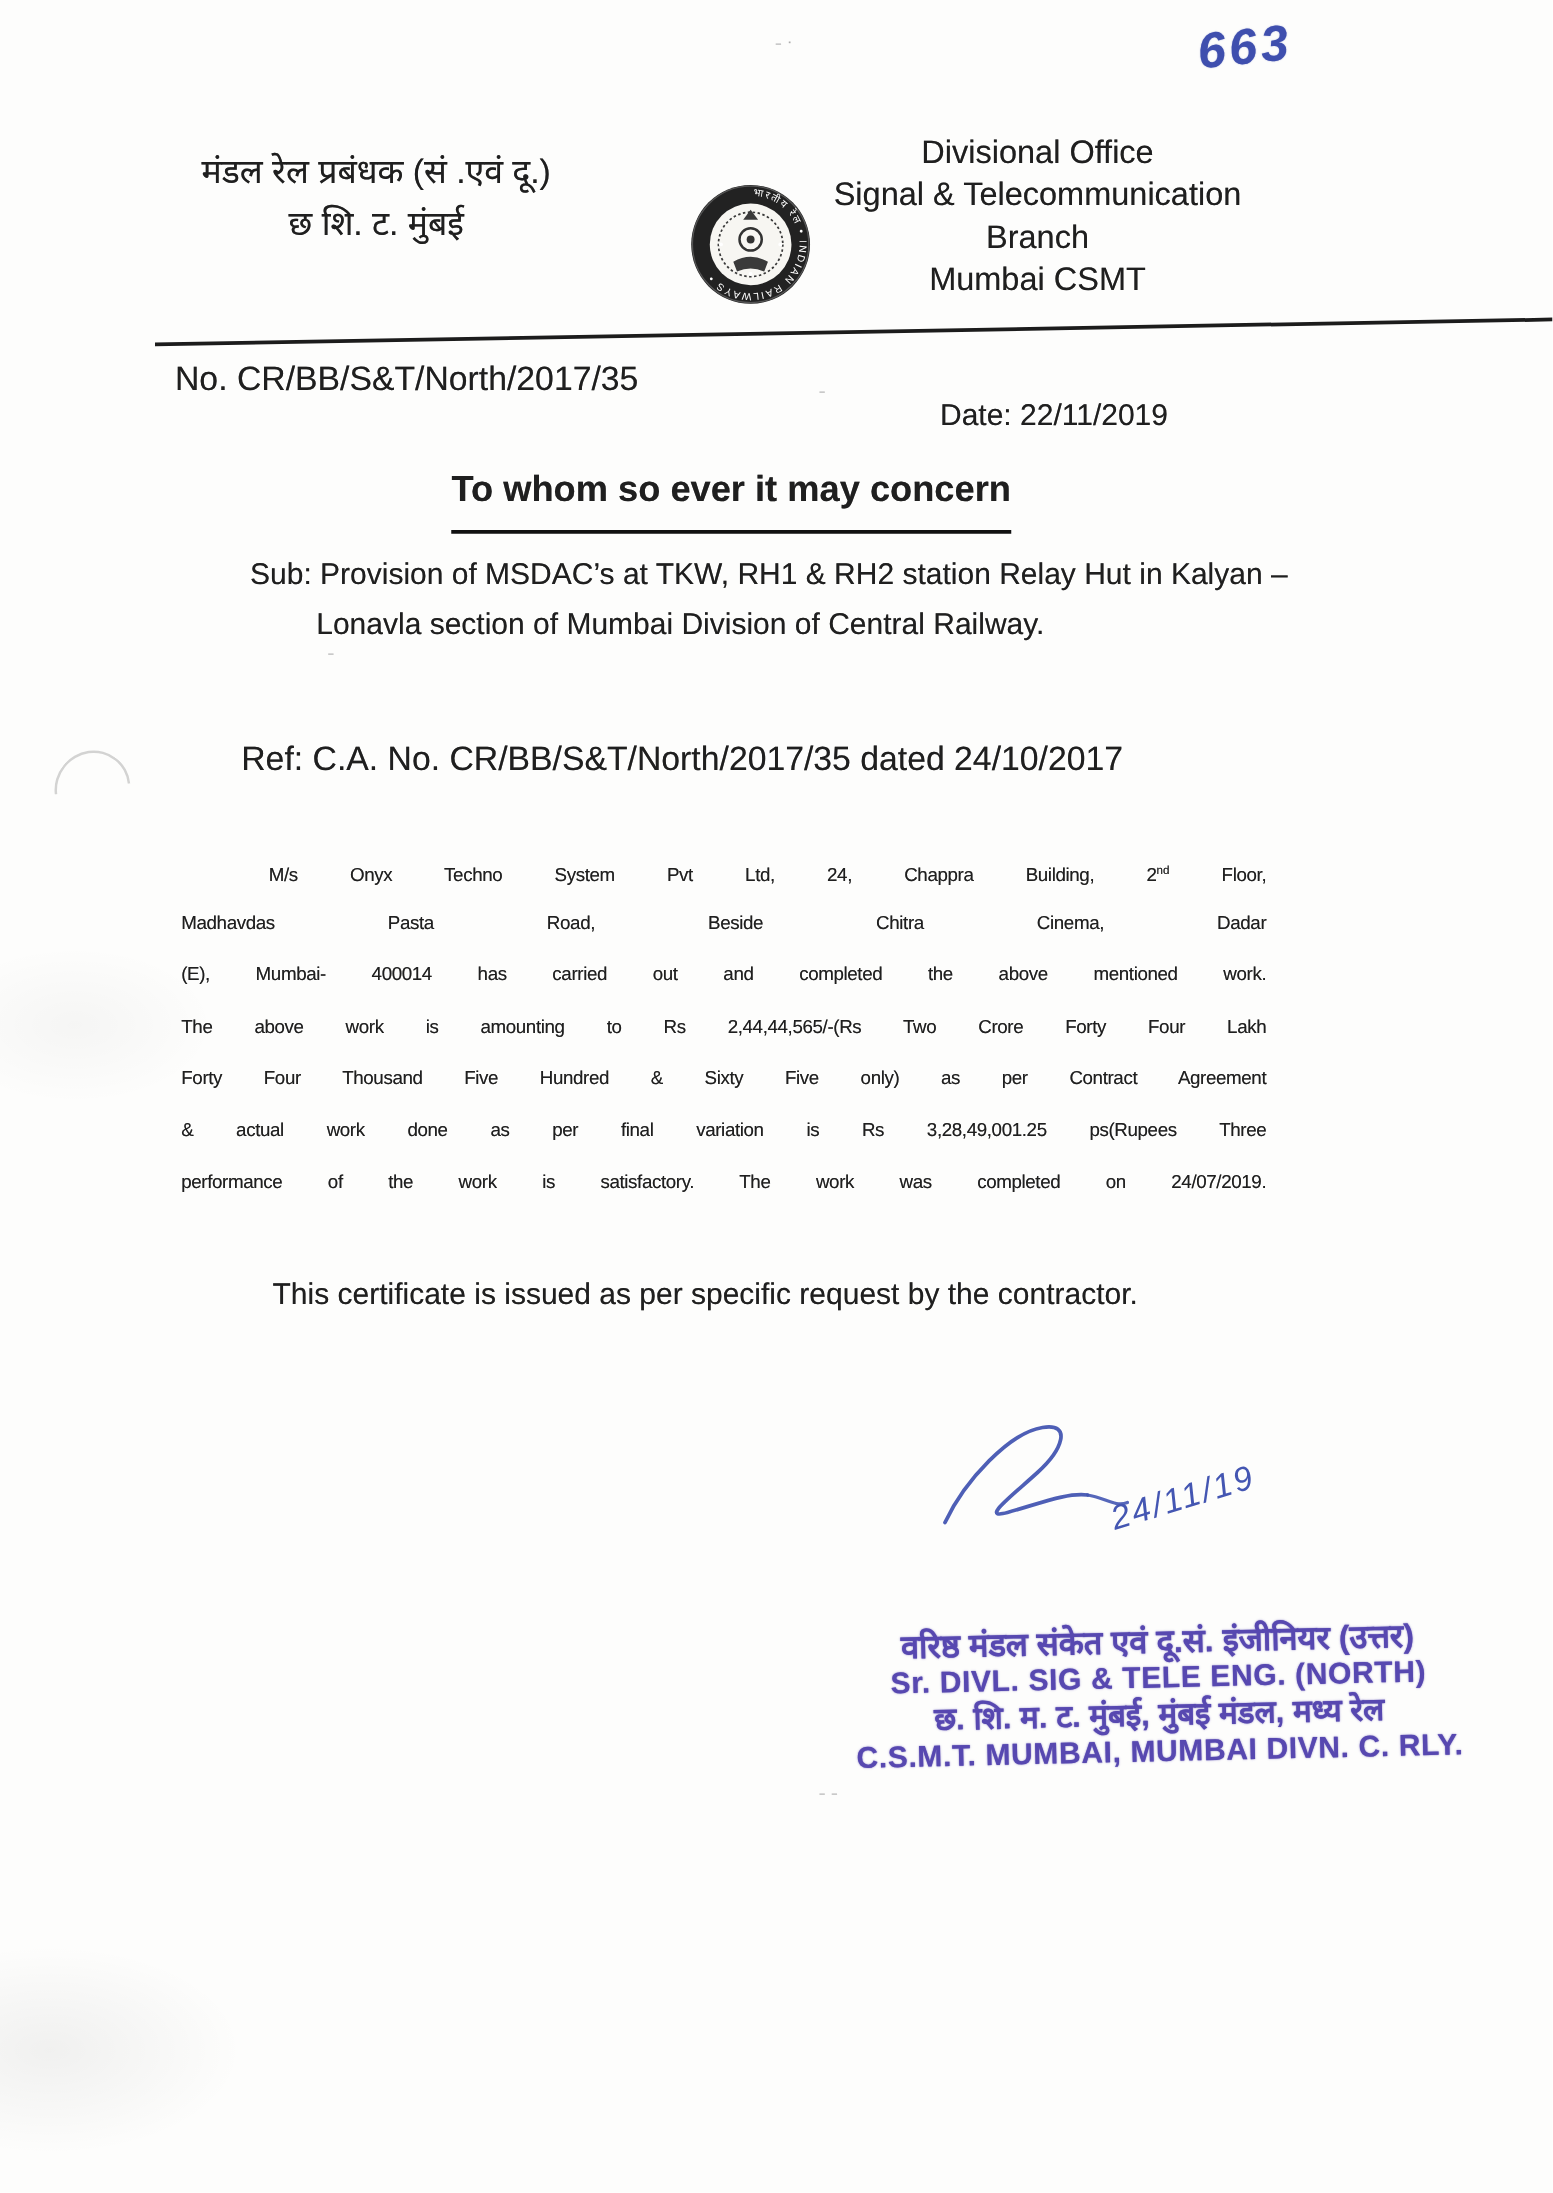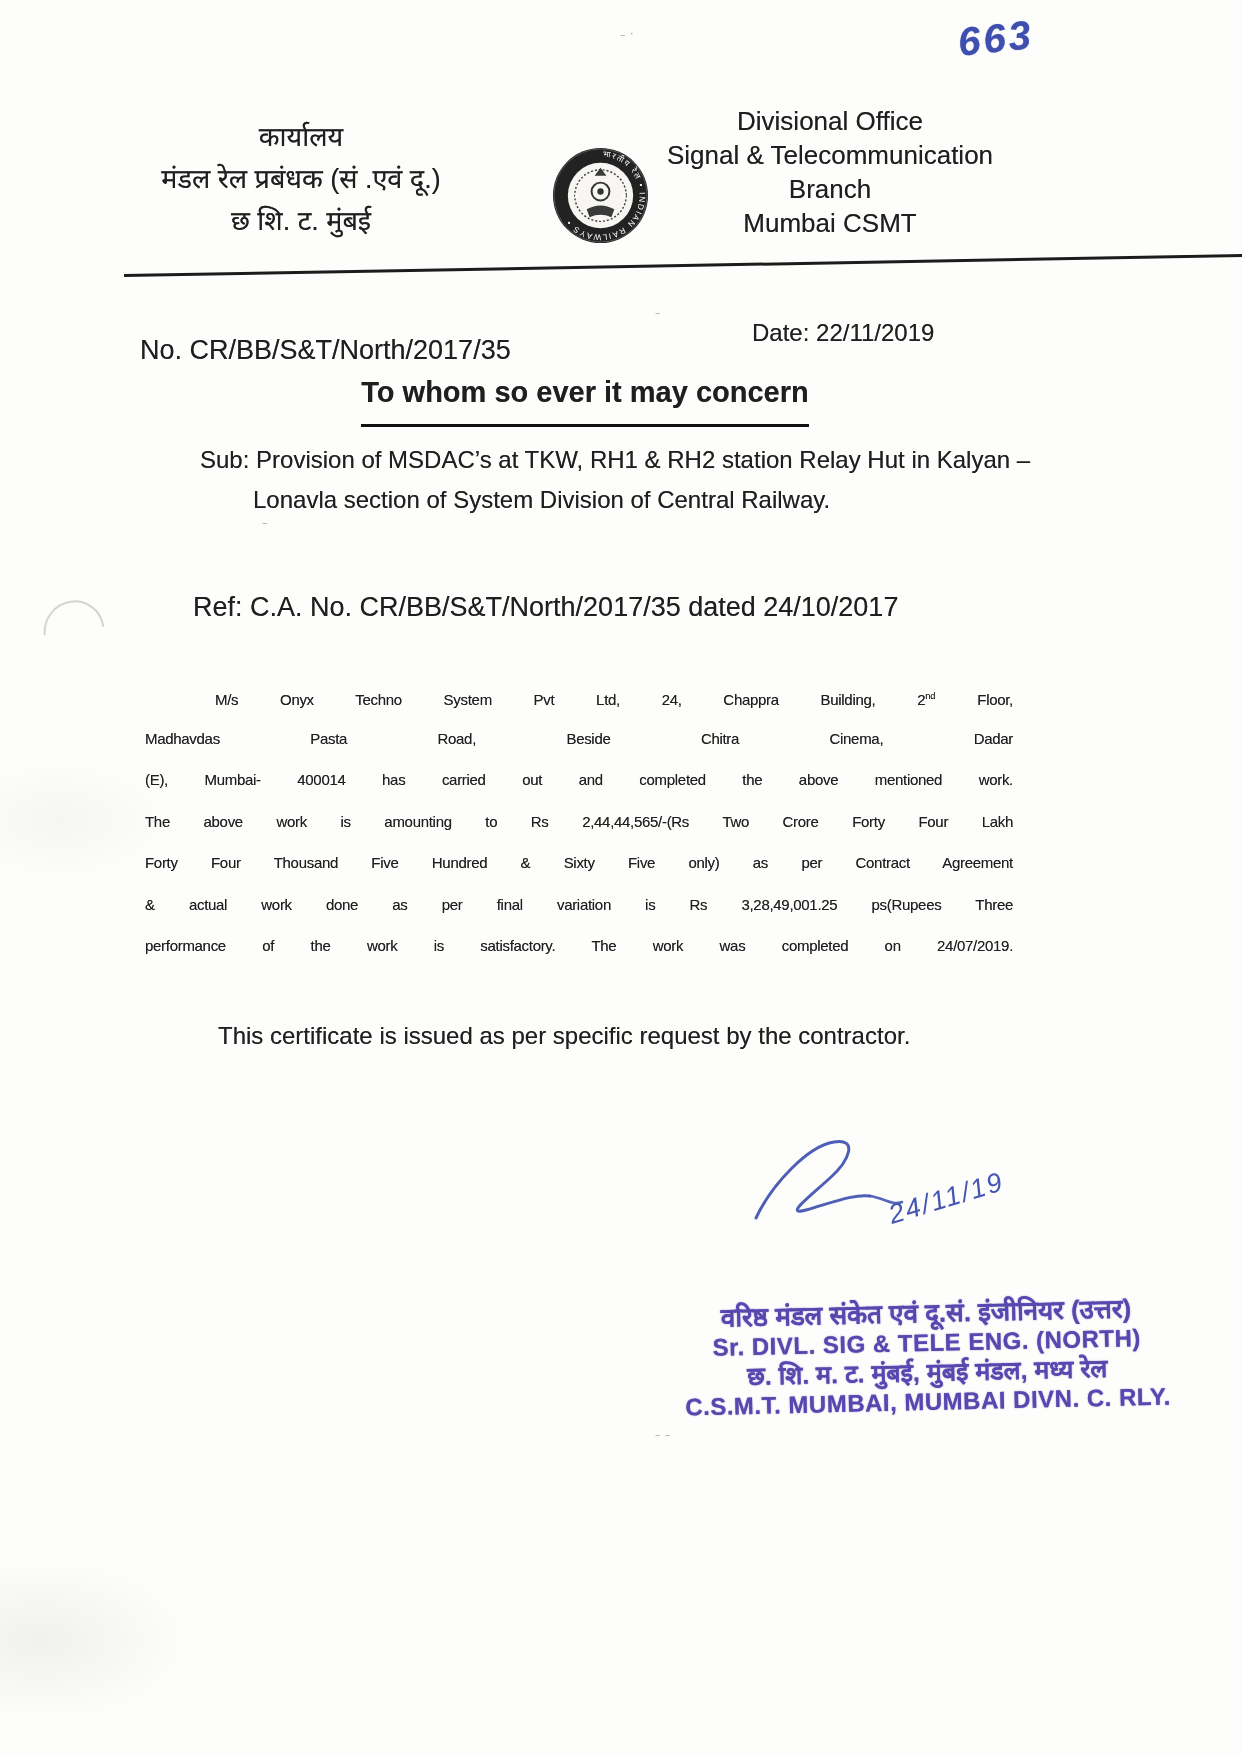--- a/index.html
+++ b/index.html
@@ -33,21 +33,21 @@
   }
   .logo-wrap{ position:absolute;left:551px;top:146px;width:99px;height:99px; }
   .header-right{
     position:absolute;left:638px;top:104px;width:384px;
     text-align:center;font-size:26px;line-height:34px;
   }
   .rule{
     position:absolute;left:124px;top:274px;width:1120px;height:3px;
     background:#1c1c1c;transform:rotate(-1.02deg);transform-origin:left center;
   }
-  .no-line{ position:absolute;left:140px;top:288px;font-size:27px;margin-top:47px; }
+  .no-line{ position:absolute;left:140px;top:288px;font-size:27px; }
   .date-line{ position:absolute;left:752px;top:280px;font-size:24px;margin-top:39px; }
 
   
   .title{ position:absolute;left:145px;top:376px;width:880px;text-align:center; }
   .title-text{
     font-size:29px;font-weight:bold;
     border-bottom:3px solid #111;padding-bottom:16px;
   }
   .subject{ position:absolute;left:200px;top:440px;width:860px;font-size:24px;line-height:40px; }
   .subject .sub-l2{ margin-left:53px; }
@@ -90,21 +90,20 @@
   .speck{ position:absolute;color:#8b8b8b;font-size:16px;opacity:.7; }
 </style>
 </head>
 <body>
 
 <div id="page">
 
   <div class="hand-number">663</div>
 
   <div class="header-left ink">
-    <div>कार्यालय</div>
     <div>मंडल रेल प्रबंधक (सं .एवं दू.)</div>
     <div>छ  शि. ट. मुंबई</div>
   </div>
 
   <div class="logo-wrap">
     <svg width="99" height="99" viewBox="0 0 100 100">
       <circle cx="50" cy="50" r="48" fill="#222222"></circle>
       <circle cx="50" cy="50" r="47" fill="none" stroke="#555" stroke-width="1"></circle>
       <circle cx="50" cy="50" r="33" fill="#f7f6f2"></circle>
       <defs>
@@ -135,21 +134,21 @@
 
   <div class="no-line ink">No. CR/BB/S&amp;T/North/2017/35</div>
   <div class="date-line ink">Date: 22/11/2019</div>
 
   <div class="title">
     <span class="title-text ink">To whom so ever it may concern</span>
   </div>
 
   <div class="subject ink">
     <div class="sub-l1">Sub: Provision of MSDAC’s  at TKW, RH1 &amp; RH2 station Relay Hut in Kalyan –</div>
-    <div class="sub-l2">Lonavla  section of System Division of Central Railway.</div>
+    <div class="sub-l2">Lonavla  section of Mumbai Division of Central Railway.</div>
   </div>
 
   <div class="ref ink">Ref: C.A. No. CR/BB/S&amp;T/North/2017/35 dated 24/10/2017</div>
 
   <div class="body-block ink">
     <div class="body-line first">
       <span>M/s Onyx Techno System Pvt Ltd, 24, Chappra Building, 2</span><sup>nd</sup><span> Floor,</span>
     </div>
     <div class="body-line">Madhavdas Pasta Road, Beside Chitra Cinema, Dadar</div>
     <div class="body-line">(E), Mumbai- 400014 has carried out and completed the above mentioned work.</div>

